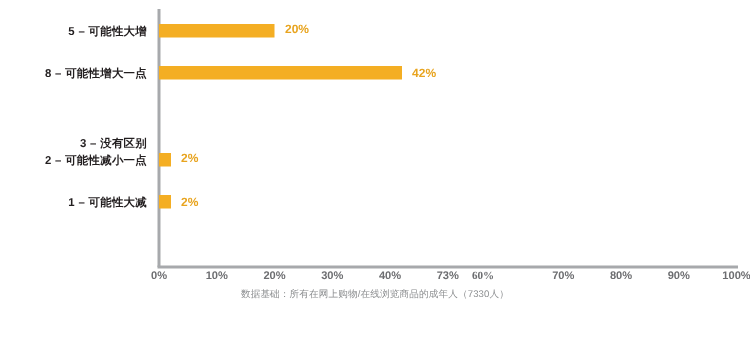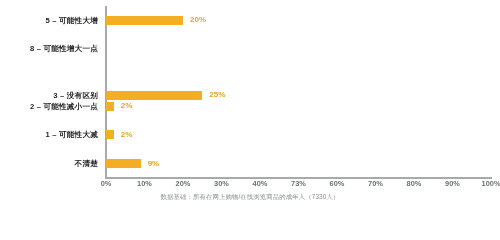--- a/index.html
+++ b/index.html
@@ -133,59 +133,52 @@
   <div class="rows">
       <div class="row" style="top: 0px; height: 28.6667px;">
         <div class="cat-label">5 – 可能性大增</div>
         <div class="bar-wrap">
           <div class="bar" style="width: 77px; background: rgb(244, 174, 35);"></div>
           <div class="bar-value" style="color: rgb(232, 164, 31);">20%</div>
         </div>
       </div>
       <div class="row" style="top: 28.6667px; height: 28.6667px;">
         <div class="cat-label">8 – 可能性增大一点</div>
+        <div class="bar-wrap">
+          <div class="bar" style="width: 161.7px; background: rgb(244, 174, 35);"></div>
+          <div class="bar-value" style="color: rgb(232, 164, 31);">42%</div>
+        </div>
       </div>
       <div class="row" style="top: 75px; height: 28.6667px;">
         <div class="cat-label">3 – 没有区别</div>
-        <div class="bar-wrap">
-          <div class="bar" style="width: 96.25px; background: rgb(244, 174, 35);"></div>
-          <div class="bar-value" style="color: rgb(232, 164, 31);">25%</div>
-        </div>
       </div>
       <div class="row" style="top: 86px; height: 28.6667px;">
         <div class="cat-label">2 – 可能性减小一点</div>
         <div class="bar-wrap">
           <div class="bar" style="width: 7.7px; background: rgb(244, 174, 35);"></div>
           <div class="bar-value" style="color: rgb(232, 164, 31);">2%</div>
         </div>
       </div>
       <div class="row" style="top: 114.667px; height: 28.6667px;">
         <div class="cat-label">1 – 可能性大减</div>
         <div class="bar-wrap">
           <div class="bar" style="width: 7.7px; background: rgb(244, 174, 35);"></div>
           <div class="bar-value" style="color: rgb(232, 164, 31);">2%</div>
         </div>
       </div>
-      <div class="row" style="top: 143.333px; height: 28.6667px;">
-        <div class="cat-label">不清楚</div>
-        <div class="bar-wrap">
-          <div class="bar" style="width: 34.65px; background: rgb(244, 174, 35);"></div>
-          <div class="bar-value" style="color: rgb(232, 164, 31);">9%</div>
-        </div>
-      </div>
     </div>
 
   <div class="x-ticks">
       <div class="x-tick" style="left: 0px; color: rgb(109, 110, 113);">0%</div>
       <div class="x-tick" style="left: 38.5px; color: rgb(109, 110, 113);">10%</div>
       <div class="x-tick" style="left: 77px; color: rgb(109, 110, 113);">20%</div>
       <div class="x-tick" style="left: 115.5px; color: rgb(109, 110, 113);">30%</div>
       <div class="x-tick" style="left: 154px; color: rgb(109, 110, 113);">40%</div>
       <div class="x-tick" style="left: 192.5px; color: rgb(109, 110, 113);">73%</div>
-      <div class="x-tick" style="left: 231px; color: rgb(109, 110, 113);">60%</div>
+      <div class="x-tick" style="left: 216px; color: rgb(109, 110, 113); font-family: Liberation Serif, serif;">60%</div>
       <div class="x-tick" style="left: 269.5px; color: rgb(109, 110, 113);">70%</div>
       <div class="x-tick" style="left: 308px; color: rgb(109, 110, 113);">80%</div>
       <div class="x-tick" style="left: 346.5px; color: rgb(109, 110, 113);">90%</div>
       <div class="x-tick" style="left: 385px; color: rgb(109, 110, 113);">100%</div>
     </div>
 
   <div class="footnote">数据基础：所有在网上购物/在线浏览商品的成年人（7330人）</div>
 
 </div>
 

